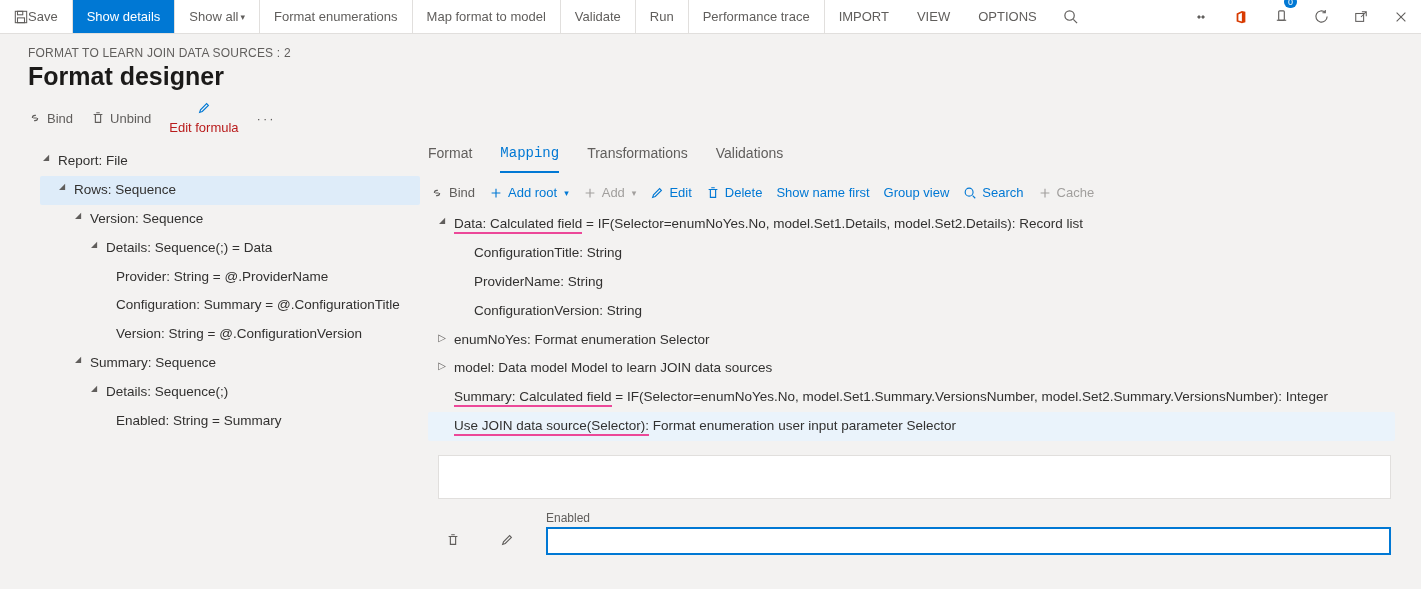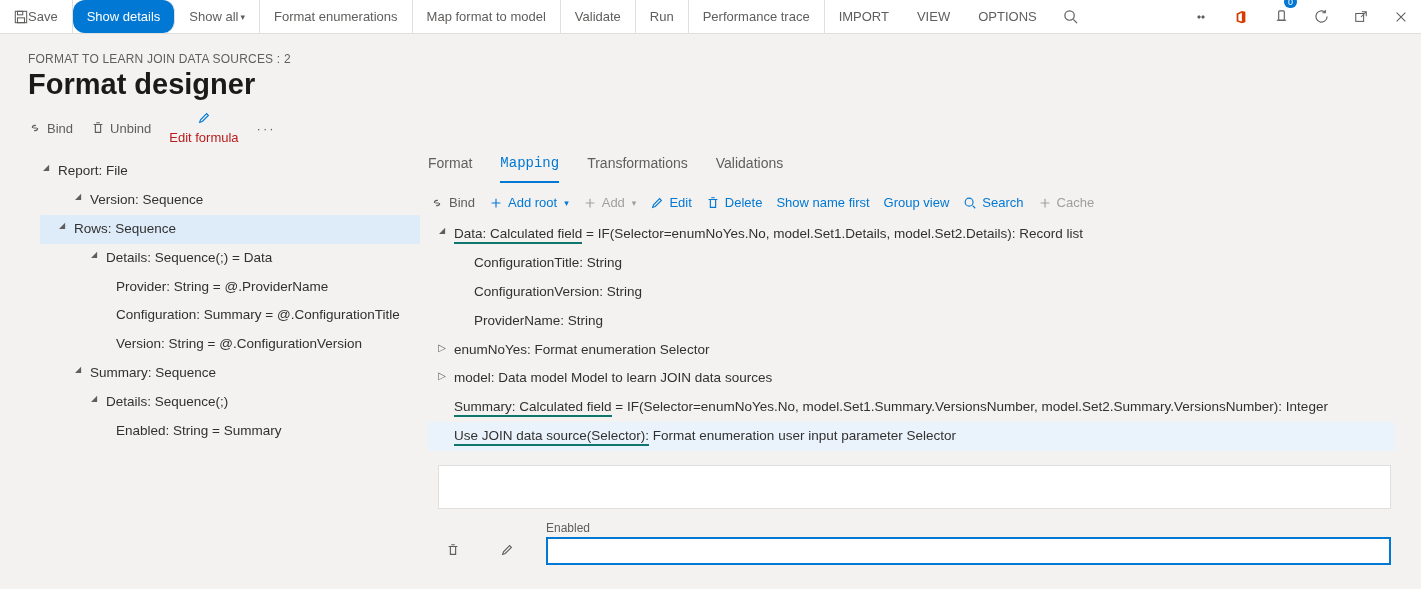--- a/index.html
+++ b/index.html
@@ -30,48 +30,46 @@
     align-items: center;
     padding: 0 14px;
     border-right: 1px solid #e1dfdd;
     color: #605e5c;
     cursor: pointer;
     white-space: nowrap;
   }
   .cmdbar .btn.active {
     background: #0078d4;
     color: #fff;
-    border-radius: 12px;
   }
   .cmdbar .spacer { flex: 1; }
   .cmdbar .iconbtn {
     width: 40px;
     display: flex;
     align-items: center;
     justify-content: center;
     color: #605e5c;
     cursor: pointer;
   }
   .chev { font-size: 9px; margin-left: 2px; }
   .save-icon { width:14px; height:14px; }
   .search-icon-svg { width:15px; height:15px; }
 
   
   .page-head {
     padding: 12px 20px 6px 28px;
-    margin-top: 6px;
   }
   .breadcrumb {
     font-size: 12px;
     color: #605e5c;
     letter-spacing: 0.2px;
     padding-bottom: 2px;
   }
   .page-title {
-    font-size: 29px;
+    font-size: 25px;
     font-weight: 600;
     color: #1b1a19;
   }
 
   
   .toolbar-left {
     display: flex;
     align-items: center;
     gap: 18px;
     padding: 4px 28px 8px 28px;
@@ -167,21 +165,21 @@
     font-size: 10px;
     display: inline-flex;
     justify-content: center;
     flex-shrink: 0;
     cursor: pointer;
   }
   .arrow.right::before { content: "▷"; }
   .arrow.down::before { content: "◢"; font-size:8px; }
 
   .underline-green {
-    border-bottom: 2px solid #0f766e;
+    border-bottom: 2px solid #ec4899;
     padding-bottom: 1px;
   }
 
   .right-tree {
     padding: 0 26px 0 4px;
     overflow-y: auto;
   }
 
   
   .bottom-box {
@@ -358,27 +356,27 @@
 </div>
 
 <div class="split">
 
   <div class="pane-left">
     <div class="tree">
       <div class="node" style="padding-left:0">
         <span class="arrow down"></span>
         <span>Report: File</span>
       </div>
+      <div class="node sel" style="padding-left:16px">
+        <span class="arrow down"></span>
+        <span>Rows: Sequence</span>
+      </div>
       <div class="node" style="padding-left:32px">
         <span class="arrow down"></span>
         <span>Version: Sequence</span>
-      </div>
-      <div class="node sel" style="padding-left:16px">
-        <span class="arrow down"></span>
-        <span>Rows: Sequence</span>
       </div>
       <div class="node" style="padding-left:48px">
         <span class="arrow down"></span>
         <span>Details: Sequence(;) = Data</span>
       </div>
       <div class="node" style="padding-left:76px">
         <span>Provider: String = @.ProviderName</span>
       </div>
       <div class="node" style="padding-left:76px">
         <span>Configuration: Summary = @.ConfigurationTitle</span>
@@ -467,24 +465,24 @@
       <div class="node" style="padding-left:8px">
         <span class="arrow down"></span>
         <span>
           <span class="underline-green">Data: Calculated field</span><span> = IF(Selector=enumNoYes.No, model.Set1.Details, model.Set2.Details): Record list</span>
         </span>
       </div>
       <div class="node" style="padding-left:46px">
         <span>ConfigurationTitle: String</span>
       </div>
       <div class="node" style="padding-left:46px">
+        <span>ProviderName: String</span>
+      </div>
+      <div class="node" style="padding-left:46px">
         <span>ConfigurationVersion: String</span>
-      </div>
-      <div class="node" style="padding-left:46px">
-        <span>ProviderName: String</span>
       </div>
       <div class="node" style="padding-left:8px">
         <span class="arrow right"></span>
         <span>enumNoYes: Format enumeration Selector</span>
       </div>
       <div class="node" style="padding-left:8px">
         <span class="arrow right"></span>
         <span>model: Data model Model to learn JOIN data sources</span>
       </div>
       <div class="node" style="padding-left:26px">

